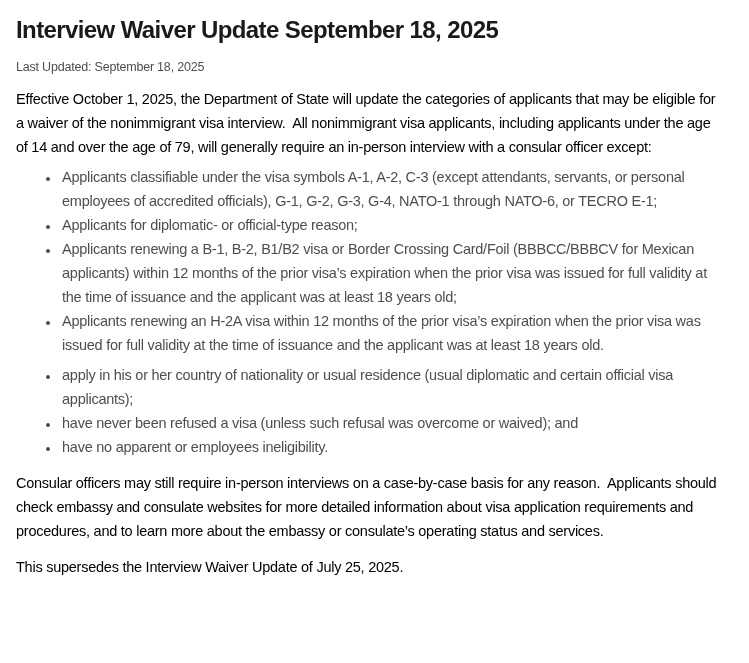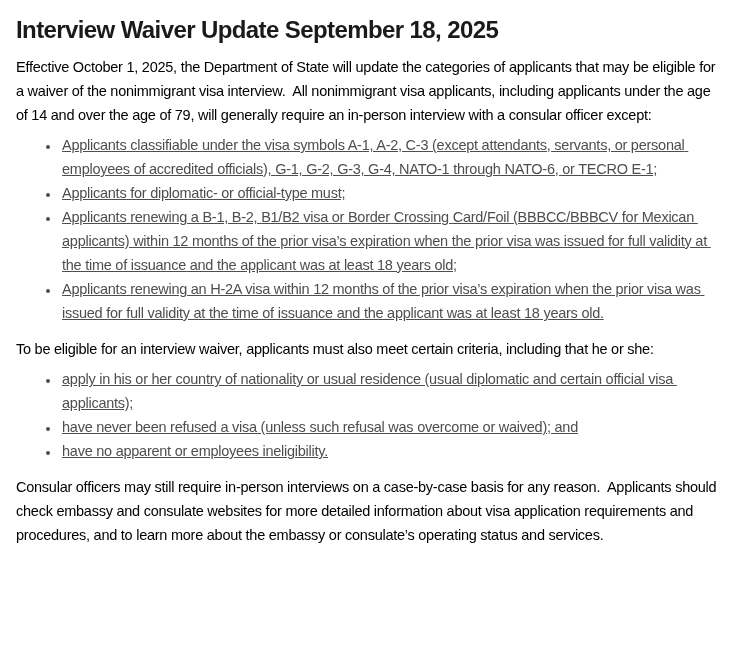--- a/index.html
+++ b/index.html
@@ -49,48 +49,48 @@
     list-style: disc outside;
   }
   ul.bullet-list li {
     margin: 0;
     padding: 0 0 0 2px;
     font-size: 14.5px;
     line-height: 24px;
     color: #4e4e4e;
     letter-spacing: -0.25px;
     white-space: pre-wrap;
-    text-decoration: underline;
   }
   ul.bullet-list li::marker {
     color: #4e4e4e;
     font-size: 12px;
   }
 </style>
 </head>
 <body>
 
 <main class="page">
 
   <h1 class="title">Interview Waiver Update September 18, 2025</h1>
 
+  <p class="last-updated">Last Updated: September 18, 2025</p>
 
   <p class="body-text">Effective October 1, 2025, the Department of State will update the categories of applicants that may be eligible for a waiver of the nonimmigrant visa interview.  All nonimmigrant visa applicants, including applicants under the age of 14 and over the age of 79, will generally require an in-person interview with a consular officer except:</p>
 
   <ul class="bullet-list">
     <li>Applicants classifiable under the visa symbols A-1, A-2, C-3 (except attendants, servants, or personal employees of accredited officials), G-1, G-2, G-3, G-4, NATO-1 through NATO-6, or TECRO E-1;</li>
-    <li>Applicants for diplomatic- or official-type must;</li>
+    <li>Applicants for diplomatic- or official-type reason;</li>
     <li>Applicants renewing a B-1, B-2, B1/B2 visa or Border Crossing Card/Foil (BBBCC/BBBCV for Mexican applicants) within 12 months of the prior visa’s expiration when the prior visa was issued for full validity at the time of issuance and the applicant was at least 18 years old;</li>
     <li>Applicants renewing an H-2A visa within 12 months of the prior visa’s expiration when the prior visa was issued for full validity at the time of issuance and the applicant was at least 18 years old.</li>
   </ul>
 
-  <p class="body-text">To be eligible for an interview waiver, applicants must also meet certain criteria, including that he or she:</p>
 
   <ul class="bullet-list">
     <li>apply in his or her country of nationality or usual residence (usual diplomatic and certain official visa applicants);</li>
     <li>have never been refused a visa (unless such refusal was overcome or waived); and</li>
     <li>have no apparent or employees ineligibility.</li>
   </ul>
 
   <p class="body-text">Consular officers may still require in-person interviews on a case-by-case basis for any reason.  Applicants should check embassy and consulate websites for more detailed information about visa application requirements and procedures, and to learn more about the embassy or consulate’s operating status and services.</p>
 
+  <p class="body-text">This supersedes the Interview Waiver Update of July 25, 2025.</p>
 
 </main>
 
 </body></html>

